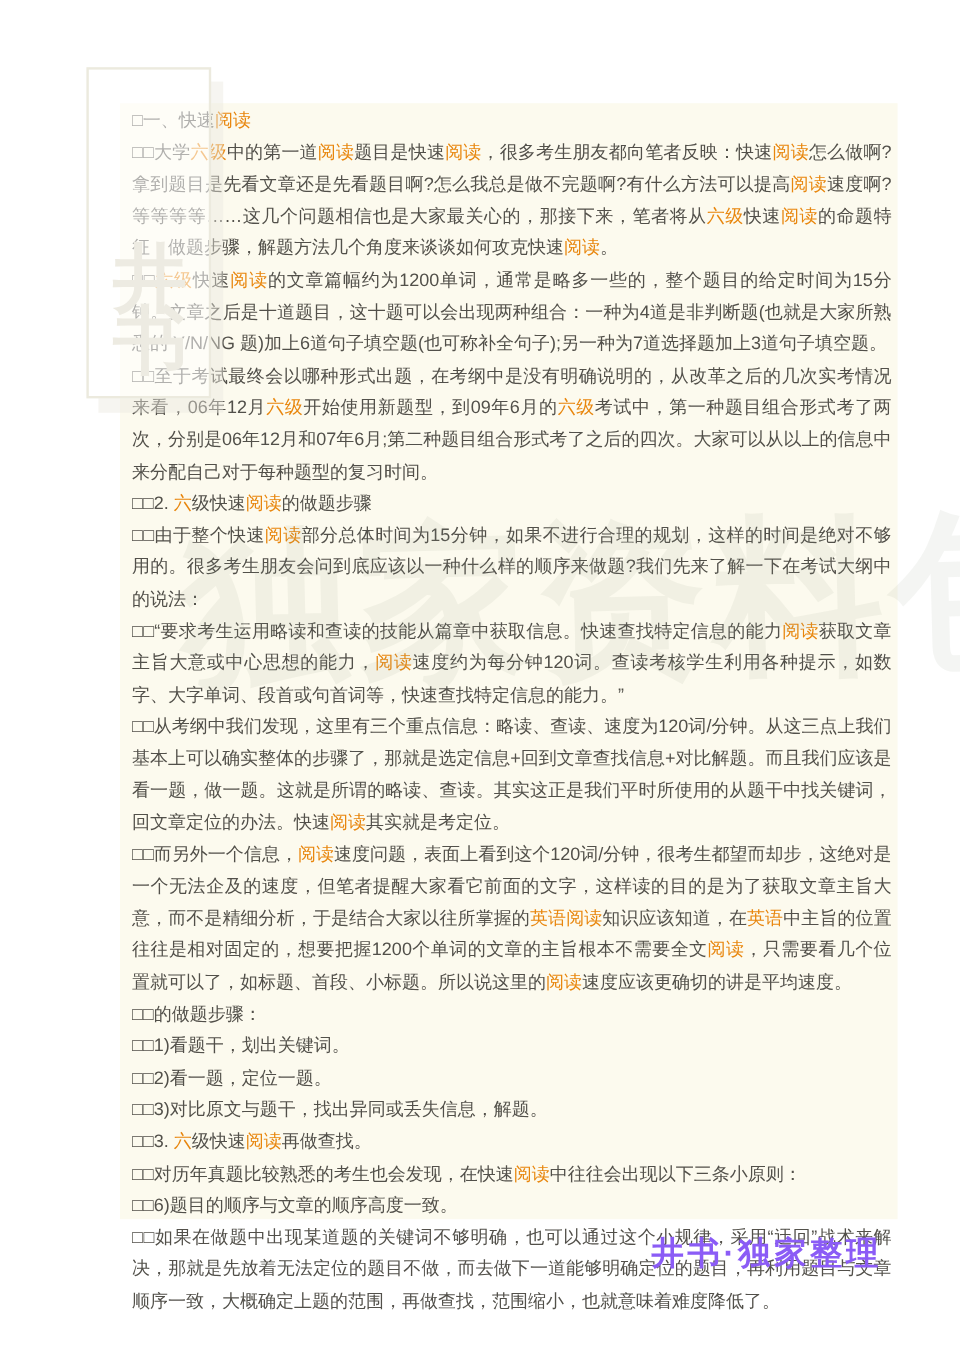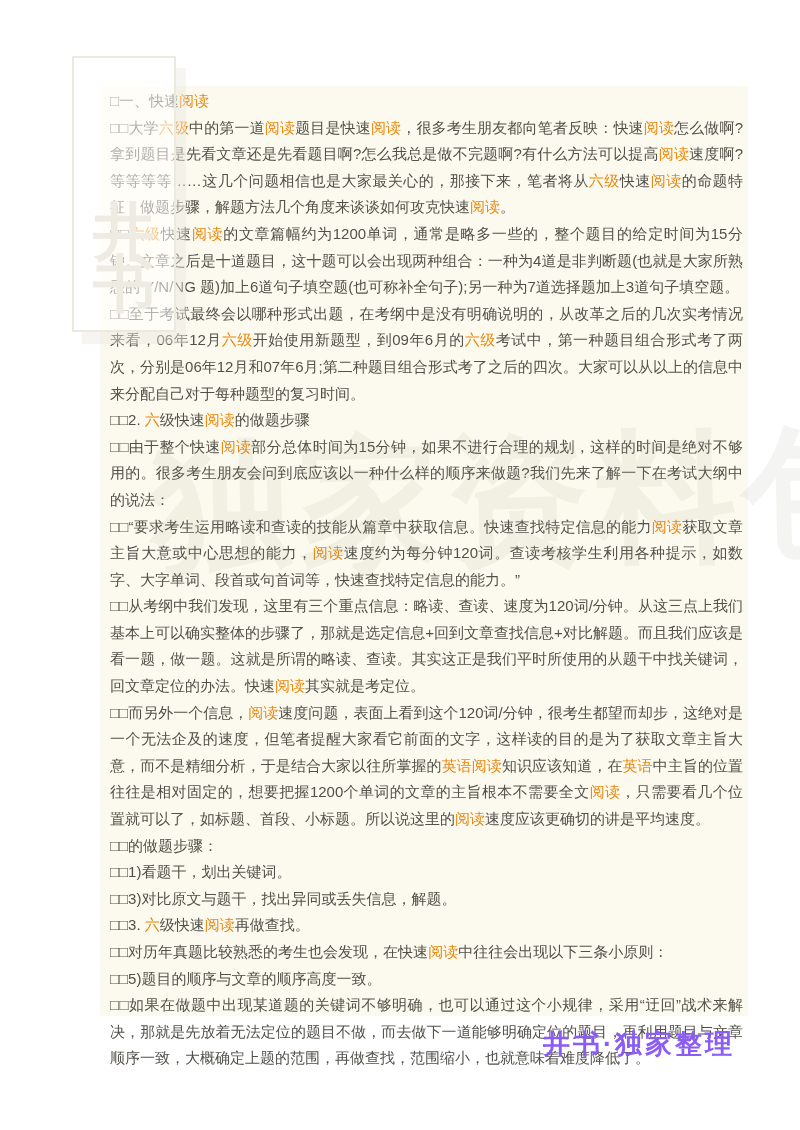--- a/index.html
+++ b/index.html
@@ -115,22 +115,23 @@
       <p><span>□□大学</span><span class="hl">六级</span><span>中的第一道</span><span class="hl">阅读</span><span>题目是快速</span><span class="hl">阅读</span><span>，很多考生朋友都向笔者反映：快速</span><span class="hl">阅读</span><span>怎么做啊?拿到题目是先看文章还是先看题目啊?怎么我总是做不完题啊?有什么方法可以提高</span><span class="hl">阅读</span><span>速度啊?等等等等……这几个问题相信也是大家最关心的，那接下来，笔者将从</span><span class="hl">六级</span><span>快速</span><span class="hl">阅读</span><span>的命题特征，做题步骤，解题方法几个角度来谈谈如何攻克快速</span><span class="hl">阅读</span><span>。</span></p>
       <p><span>□□</span><span class="hl">六级</span><span>快速</span><span class="hl">阅读</span><span>的文章篇幅约为1200单词，通常是略多一些的，整个题目的给定时间为15分钟。文章之后是十道题目，这十题可以会出现两种组合：一种为4道是非判断题(也就是大家所熟悉的 Y/N/NG 题)加上6道句子填空题(也可称补全句子);另一种为7道选择题加上3道句子填空题。</span></p>
       <p><span>□□至于考试最终会以哪种形式出题，在考纲中是没有明确说明的，从改革之后的几次实考情况来看，06年12月</span><span class="hl">六级</span><span>开始使用新题型，到09年6月的</span><span class="hl">六级</span><span>考试中，第一种题目组合形式考了两次，分别是06年12月和07年6月;第二种题目组合形式考了之后的四次。大家可以从以上的信息中来分配自己对于每种题型的复习时间。</span></p>
       <p><span>□□2. </span><span class="hl">六</span><span>级快速</span><span class="hl">阅读</span><span>的做题步骤</span></p>
       <p><span>□□由于整个快速</span><span class="hl">阅读</span><span>部分总体时间为15分钟，如果不进行合理的规划，这样的时间是绝对不够用的。很多考生朋友会问到底应该以一种什么样的顺序来做题?我们先来了解一下在考试大纲中的说法：</span></p>
       <p><span>□□“要求考生运用略读和查读的技能从篇章中获取信息。快速查找特定信息的能力</span><span class="hl">阅读</span><span>获取文章主旨大意或中心思想的能力，</span><span class="hl">阅读</span><span>速度约为每分钟120词。查读考核学生利用各种提示，如数字、大字单词、段首或句首词等，快速查找特定信息的能力。”</span></p>
       <p><span>□□从考纲中我们发现，这里有三个重点信息：略读、查读、速度为120词/分钟。从这三点上我们基本上可以确实整体的步骤了，那就是选定信息+回到文章查找信息+对比解题。而且我们应该是看一题，做一题。这就是所谓的略读、查读。其实这正是我们平时所使用的从题干中找关键词，回文章定位的办法。快速</span><span class="hl">阅读</span><span>其实就是考定位。</span></p>
       <p><span>□□而另外一个信息，</span><span class="hl">阅读</span><span>速度问题，表面上看到这个120词/分钟，很考生都望而却步，这绝对是一个无法企及的速度，但笔者提醒大家看它前面的文字，这样读的目的是为了获取文章主旨大意，而不是精细分析，于是结合大家以往所掌握的</span><span class="hl">英语阅读</span><span>知识应该知道，在</span><span class="hl">英语</span><span>中主旨的位置往往是相对固定的，想要把握1200个单词的文章的主旨根本不需要全文</span><span class="hl">阅读</span><span>，只需要看几个位置就可以了，如标题、首段、小标题。所以说这里的</span><span class="hl">阅读</span><span>速度应该更确切的讲是平均速度。</span></p>
       <p><span>□□的做题步骤：</span></p>
       <p><span>□□1)看题干，划出关键词。</span></p>
+      <p><span>□□2)看一题，定位一题。</span></p>
       <p><span>□□3)对比原文与题干，找出异同或丢失信息，解题。</span></p>
       <p><span>□□3. </span><span class="hl">六</span><span>级快速</span><span class="hl">阅读</span><span>再做查找。</span></p>
       <p><span>□□对历年真题比较熟悉的考生也会发现，在快速</span><span class="hl">阅读</span><span>中往往会出现以下三条小原则：</span></p>
-      <p><span>□□5)题目的顺序与文章的顺序高度一致。</span></p>
+      <p><span>□□6)题目的顺序与文章的顺序高度一致。</span></p>
       <p><span>□□如果在做题中出现某道题的关键词不够明确，也可以通过这个小规律，采用“迂回”战术来解决，那就是先放着无法定位的题目不做，而去做下一道能够明确定位的题目，再利用题目与文章顺序一致，大概确定上题的范围，再做查找，范围缩小，也就意味着难度降低了。</span></p>
     </div>
 
   <div class="wm-bottom">井书·独家整理</div>
 
 </div>
 
 </body></html>

